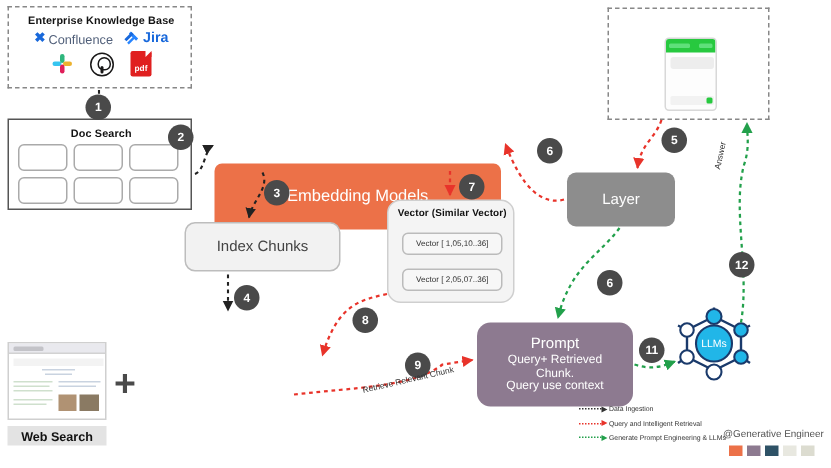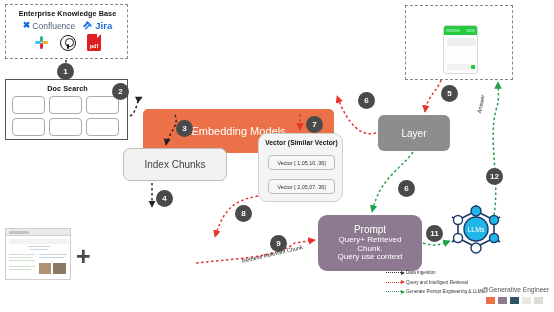--- a/index.html
+++ b/index.html
@@ -236,20 +236,21 @@
     <div class="web-ln g" style="left:3px;top:25px;width:26px;"></div>
     <div class="web-ln g" style="left:3px;top:28px;width:24px;"></div>
     <div class="web-ln g" style="left:3px;top:31px;width:26px;"></div>
     <div class="web-ln" style="left:33px;top:25px;width:28px;"></div>
     <div class="web-ln" style="left:33px;top:28px;width:25px;"></div>
     <div class="web-ln g" style="left:3px;top:37px;width:26px;"></div>
     <div class="web-ln g" style="left:3px;top:40px;width:22px;"></div>
     <div class="web-img" style="left:33px;top:34px;width:12px;height:11px;"></div>
     <div class="web-img" style="left:47px;top:34px;width:13px;height:11px;background:#8a7a63;"></div>
   </div>
+  <div id="web-label">Web Search</div>
   <div id="plus">+</div>
 
   <div class="abs group-box" id="applayer">
     <div id="phone">
       <div id="phone-head"></div>
       <div id="phone-body"></div>
       <div id="phone-foot"></div>
     </div>
   </div>
 

